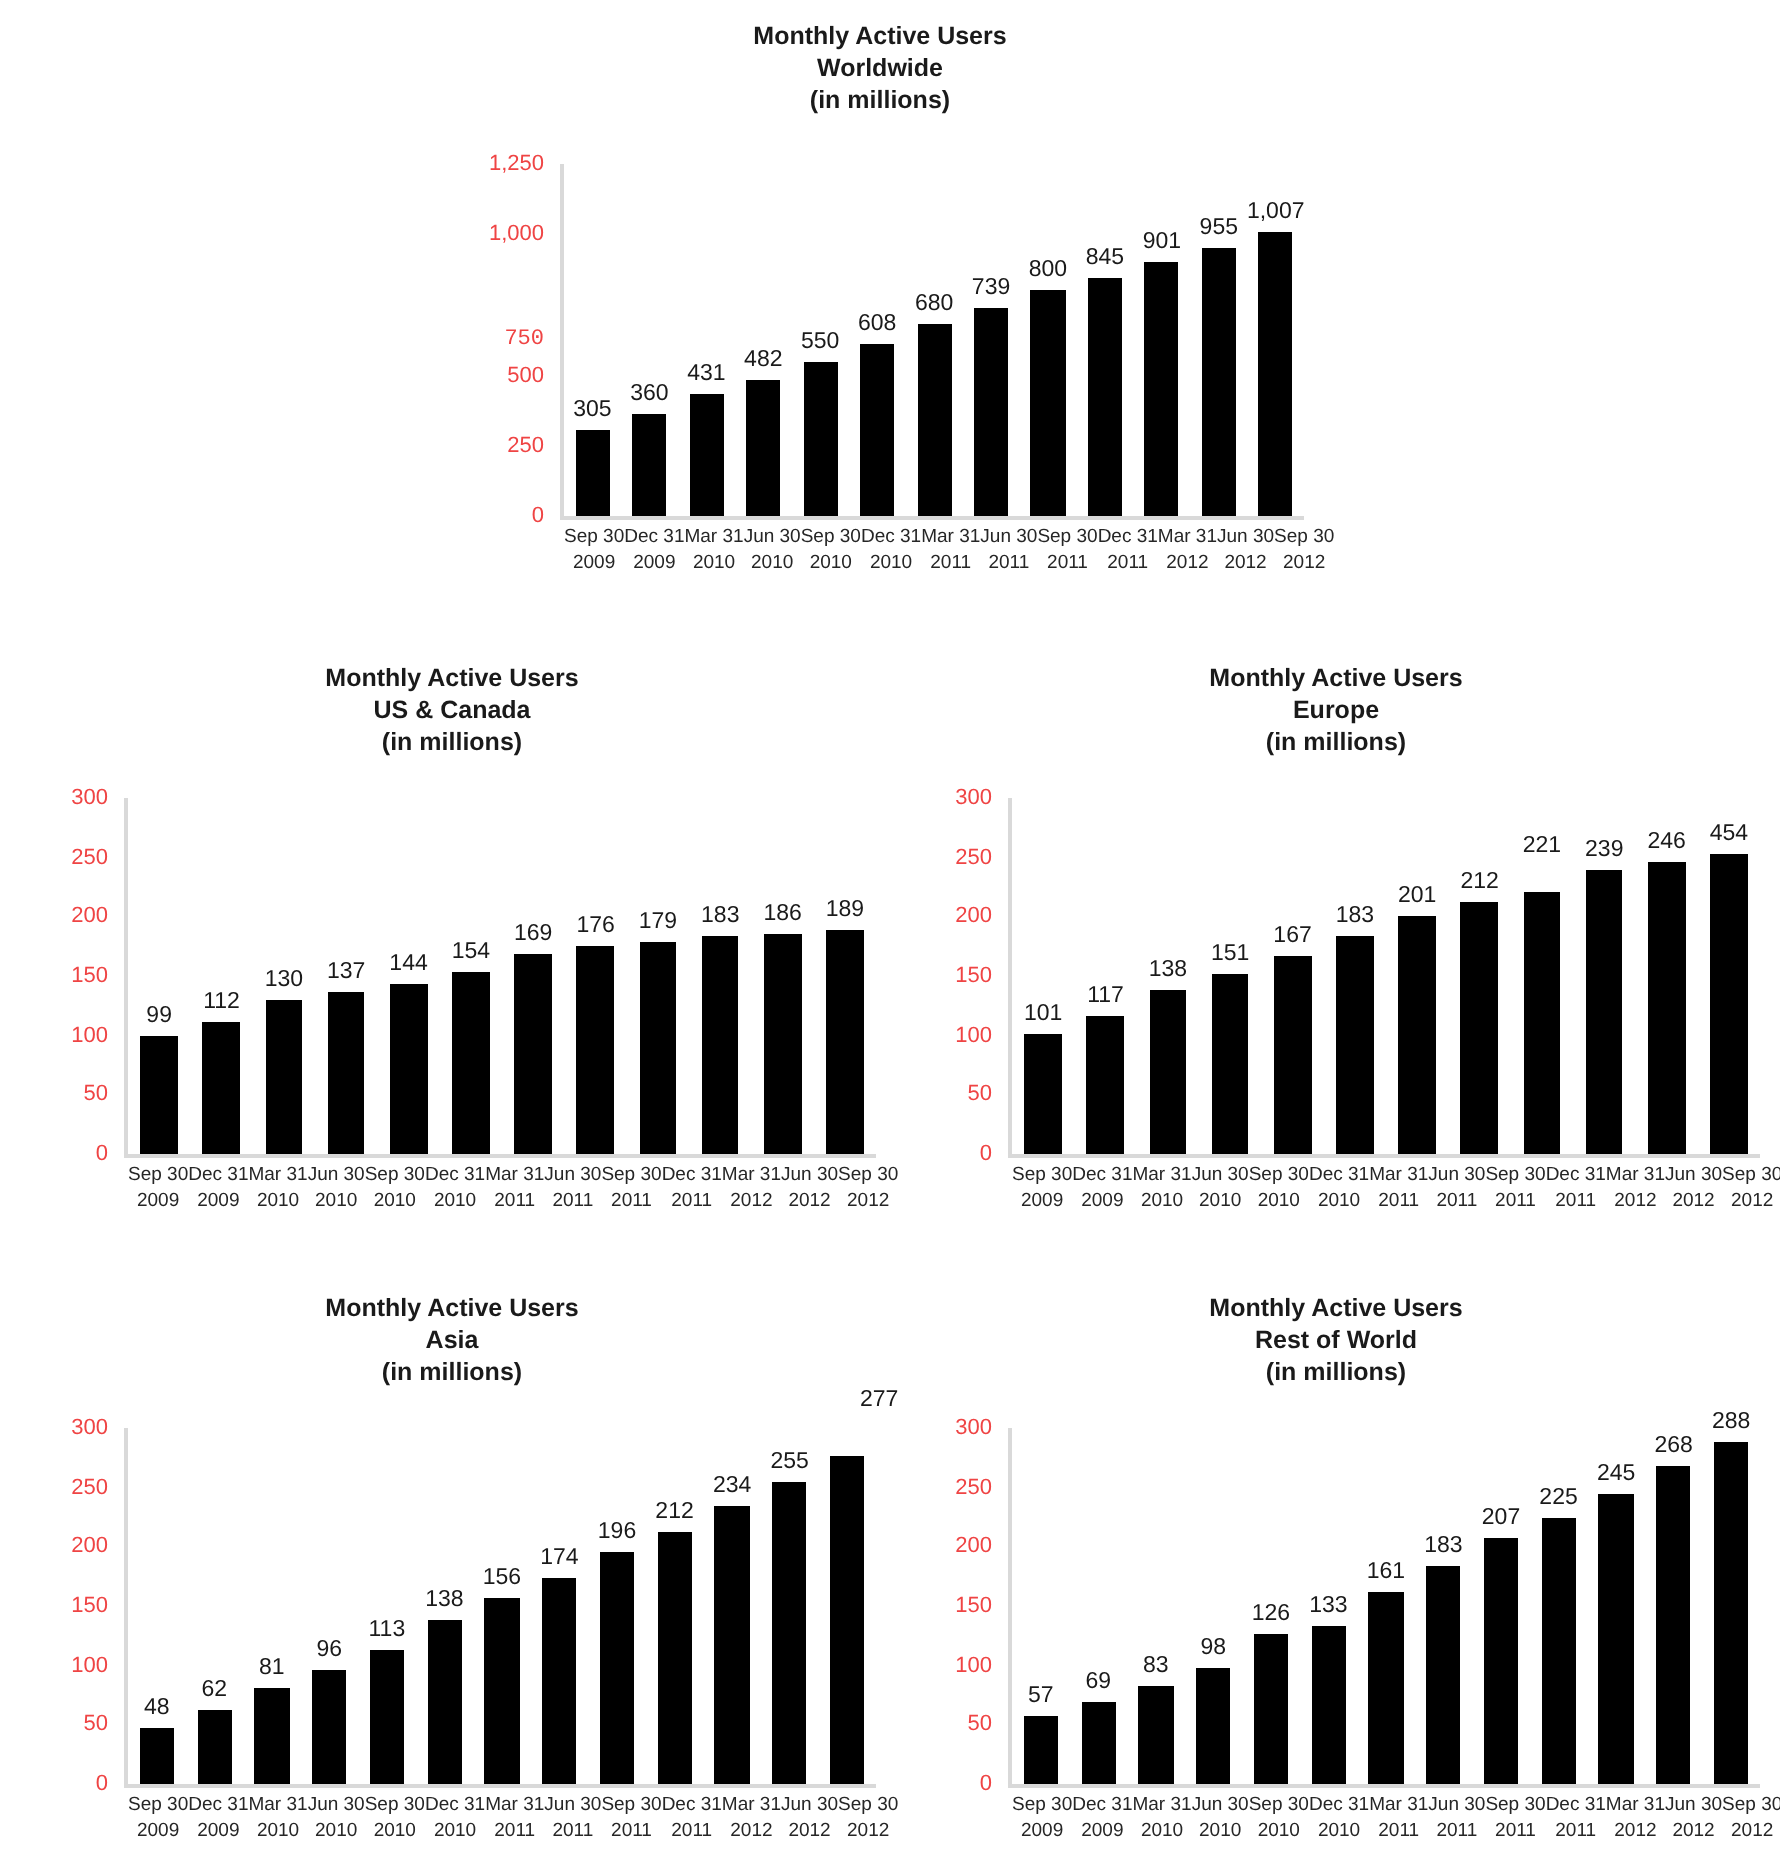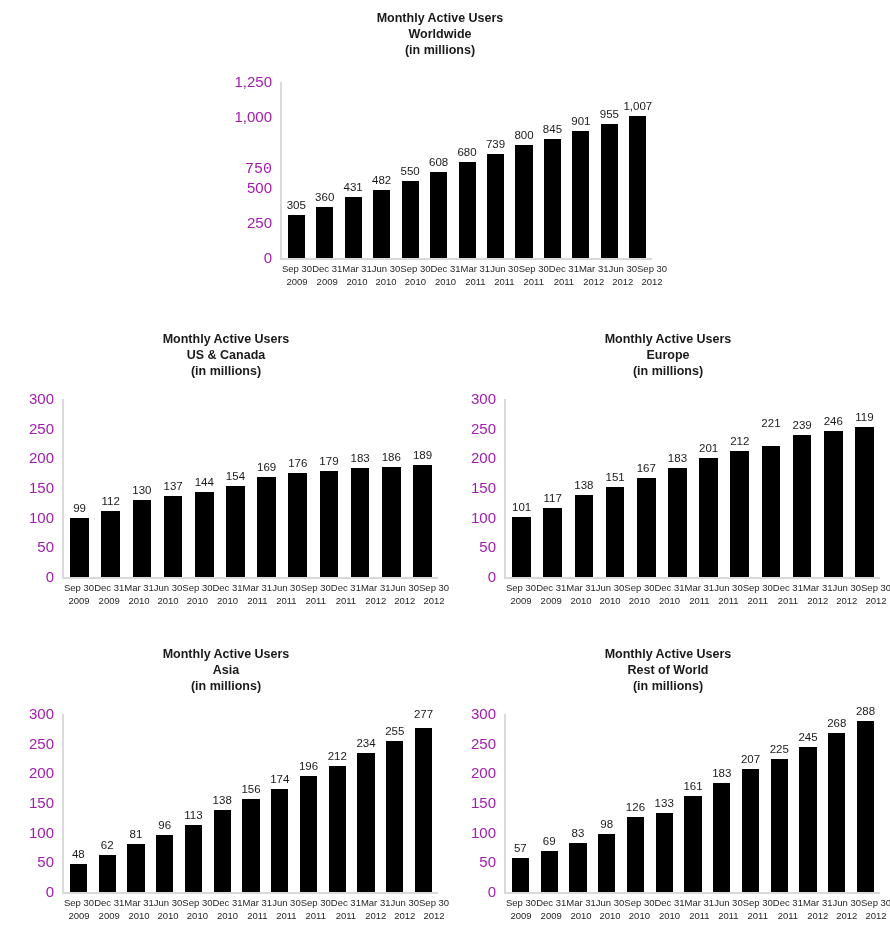--- a/index.html
+++ b/index.html
@@ -30,23 +30,23 @@
     display: flex;
     align-items: flex-end;
   }
   .ycol {
     position: relative;
     flex: 0 0 auto;
   }
   .ytick {
     position: absolute;
     right: 8px;
-    font-size: 15px;
+    font-size: 11px;
     line-height: 16px;
-    color: #a21caf;
+    color: #ef4444;
     white-space: nowrap;
   }
   .plot {
     flex: 1 1 auto;
     position: relative;
     border-left: 2px solid #d9d9d9;
     border-bottom: 2px solid #d9d9d9;
     display: flex;
     align-items: flex-end;
   }
@@ -394,21 +394,21 @@
           <div class="slot">
             <div class="bar" style="height: 141.807px; background: rgb(0, 0, 0);"></div>
             <div class="bar-label" style="bottom: 144.807px;">239</div>
           </div>
           <div class="slot">
             <div class="bar" style="height: 145.96px; background: rgb(0, 0, 0);"></div>
             <div class="bar-label" style="bottom: 148.96px;">246</div>
           </div>
           <div class="slot">
             <div class="bar" style="height: 150.113px; background: rgb(0, 0, 0);"></div>
-            <div class="bar-label" style="bottom: 153.113px;">119</div>
+            <div class="bar-label" style="bottom: 153.113px;">454</div>
           </div>
         </div>
     </div>
     <div class="xrow" style="margin-left: 50px;">
         <div class="xcell">
           <div>Sep 30</div>
           <div>2009</div>
         </div>
         <div class="xcell">
           <div>Dec 31</div>
@@ -521,21 +521,21 @@
           <div class="slot">
             <div class="bar" style="height: 138.84px; background: rgb(0, 0, 0);"></div>
             <div class="bar-label" style="bottom: 141.84px;">234</div>
           </div>
           <div class="slot">
             <div class="bar" style="height: 151.3px; background: rgb(0, 0, 0);"></div>
             <div class="bar-label" style="bottom: 154.3px;">255</div>
           </div>
           <div class="slot">
             <div class="bar" style="height: 164.353px; background: rgb(0, 0, 0);"></div>
-            <div class="bar-label" style="bottom: 171px;">277</div>
+            <div class="bar-label" style="bottom: 185px; margin-left: 16px;">277</div>
           </div>
         </div>
     </div>
     <div class="xrow" style="margin-left: 50px;">
         <div class="xcell">
           <div>Sep 30</div>
           <div>2009</div>
         </div>
         <div class="xcell">
           <div>Dec 31</div>

